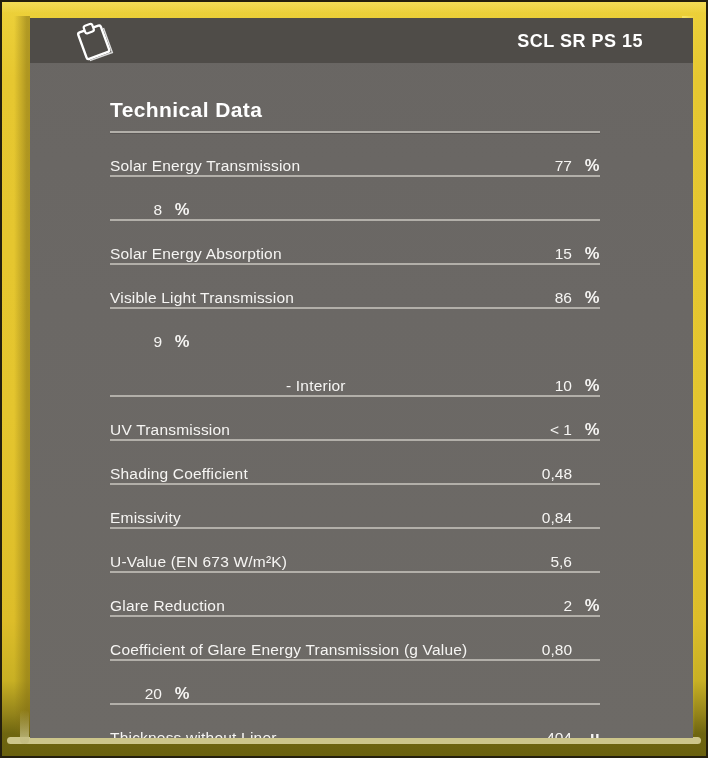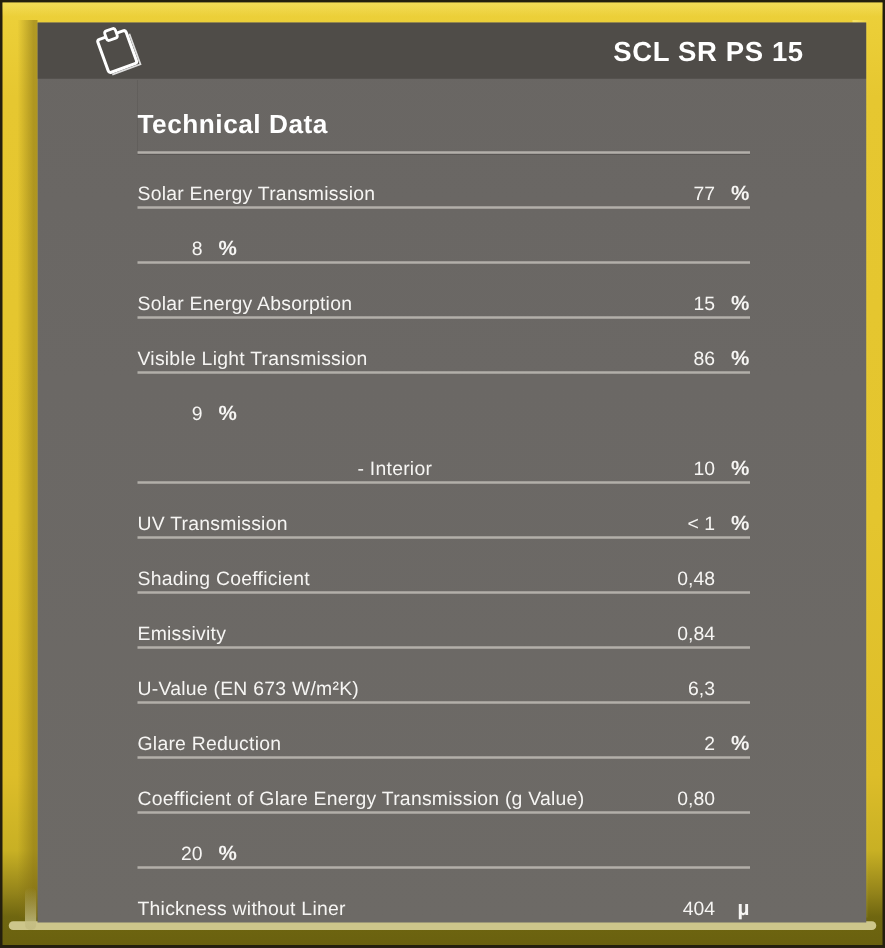--- a/index.html
+++ b/index.html
@@ -48,28 +48,28 @@
   }
 
   
   .topbar {
     height:45px; background:#4f4c48;
     display:flex; align-items:center; justify-content:space-between;
     padding:0 50px 0 44px;
   }
   .clipboard { width:40px; height:40px; transform:rotate(-20deg); margin-top:2px; }
   .product-code {
-    font-weight:bold; font-size:22px; letter-spacing:0.5px; color:#ffffff;
+    font-weight:bold; font-size:18px; letter-spacing:0.5px; color:#ffffff;
     margin-top:2px;
   }
 
   
   .content { padding:0 93px 0 80px; }
   .title-block {
-    height:60px; display:flex; align-items:flex-end; padding-bottom:9px;
+    height:70px; display:flex; align-items:flex-end; padding-bottom:9px;
     border-bottom:2px solid #b2afa9;
     box-shadow:0 1px 0 rgba(0,0,0,0.15);
   }
   .page-title {
     font-size:21px; font-weight:bold; letter-spacing:0.4px; color:#ffffff;
   }
 
   .row {
     height:44px; display:flex; align-items:flex-end;
     border-bottom:2px solid #b2afa9;
@@ -180,21 +180,21 @@
     <span class="row-label">Emissivity</span>
     <span class="row-value">
       <span class="row-num">0,84</span>
       <span class="row-unit"></span>
     </span>
   </div>
 
   <div class="row">
     <span class="row-label">U-Value (EN 673 W/m²K)</span>
     <span class="row-value">
-      <span class="row-num">6,3</span>
+      <span class="row-num">5,6</span>
       <span class="row-unit"></span>
     </span>
   </div>
 
   <div class="row">
     <span class="row-label">Glare Reduction</span>
     <span class="row-value">
       <span class="row-num">2</span>
       <span class="row-unit">%</span>
     </span>

